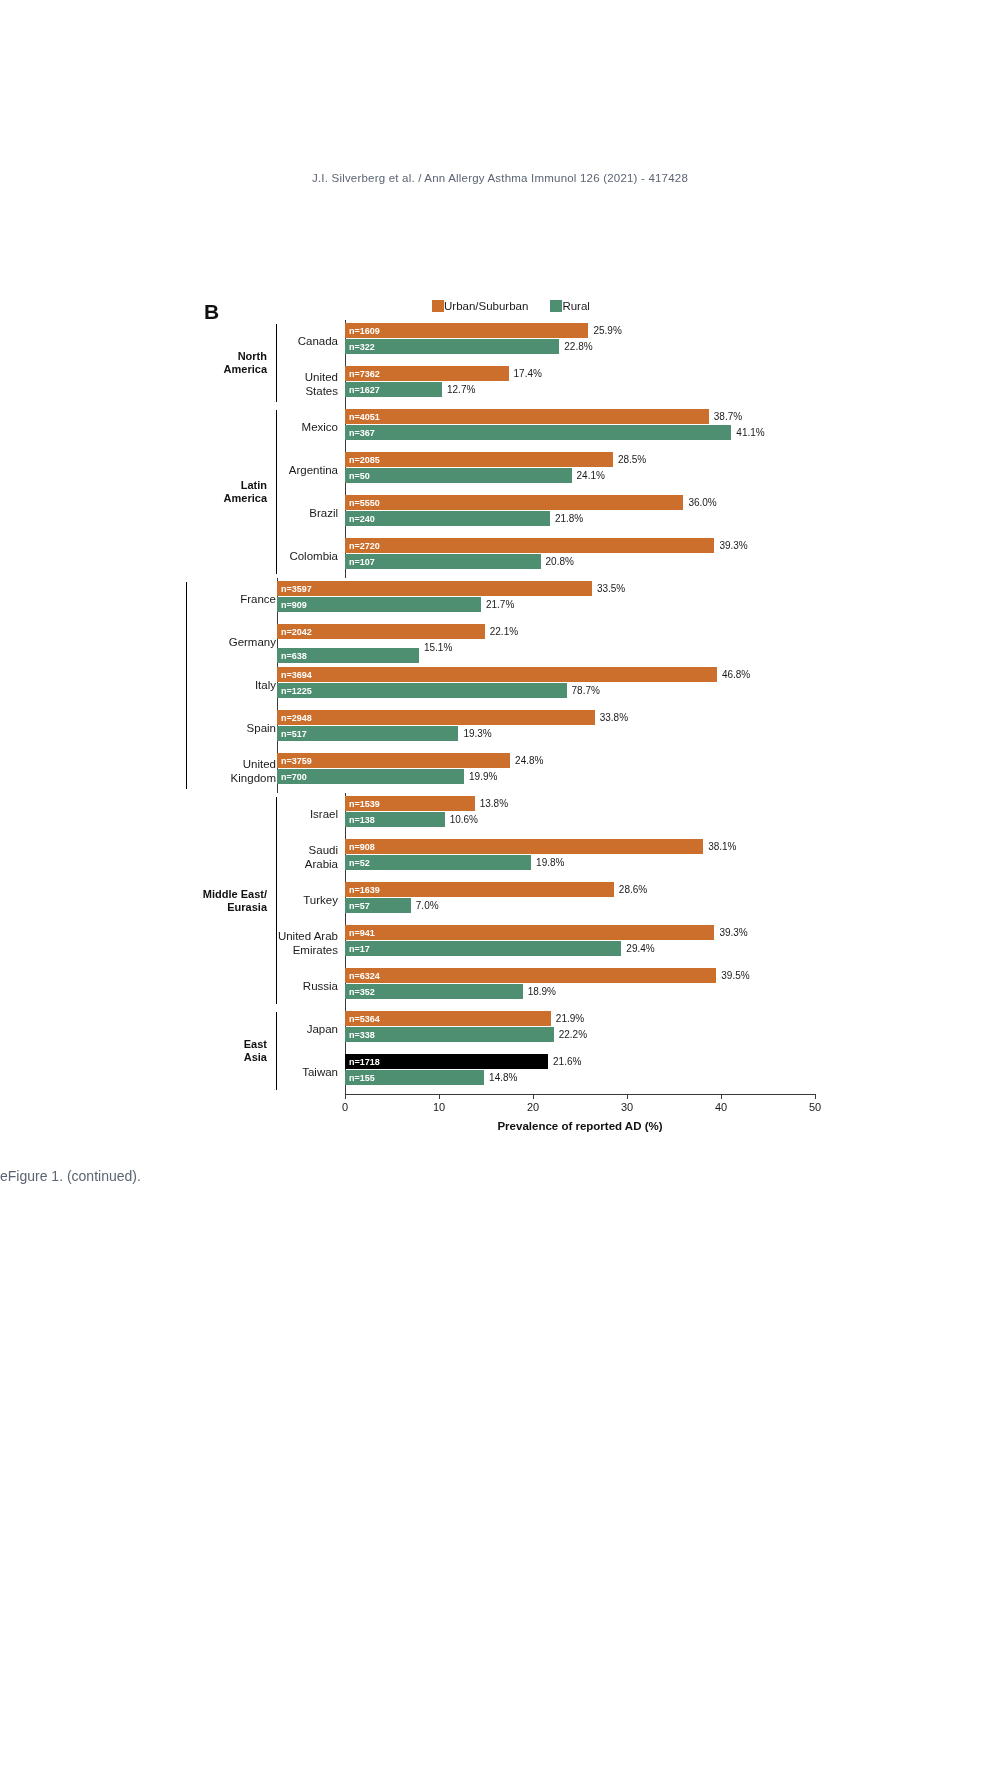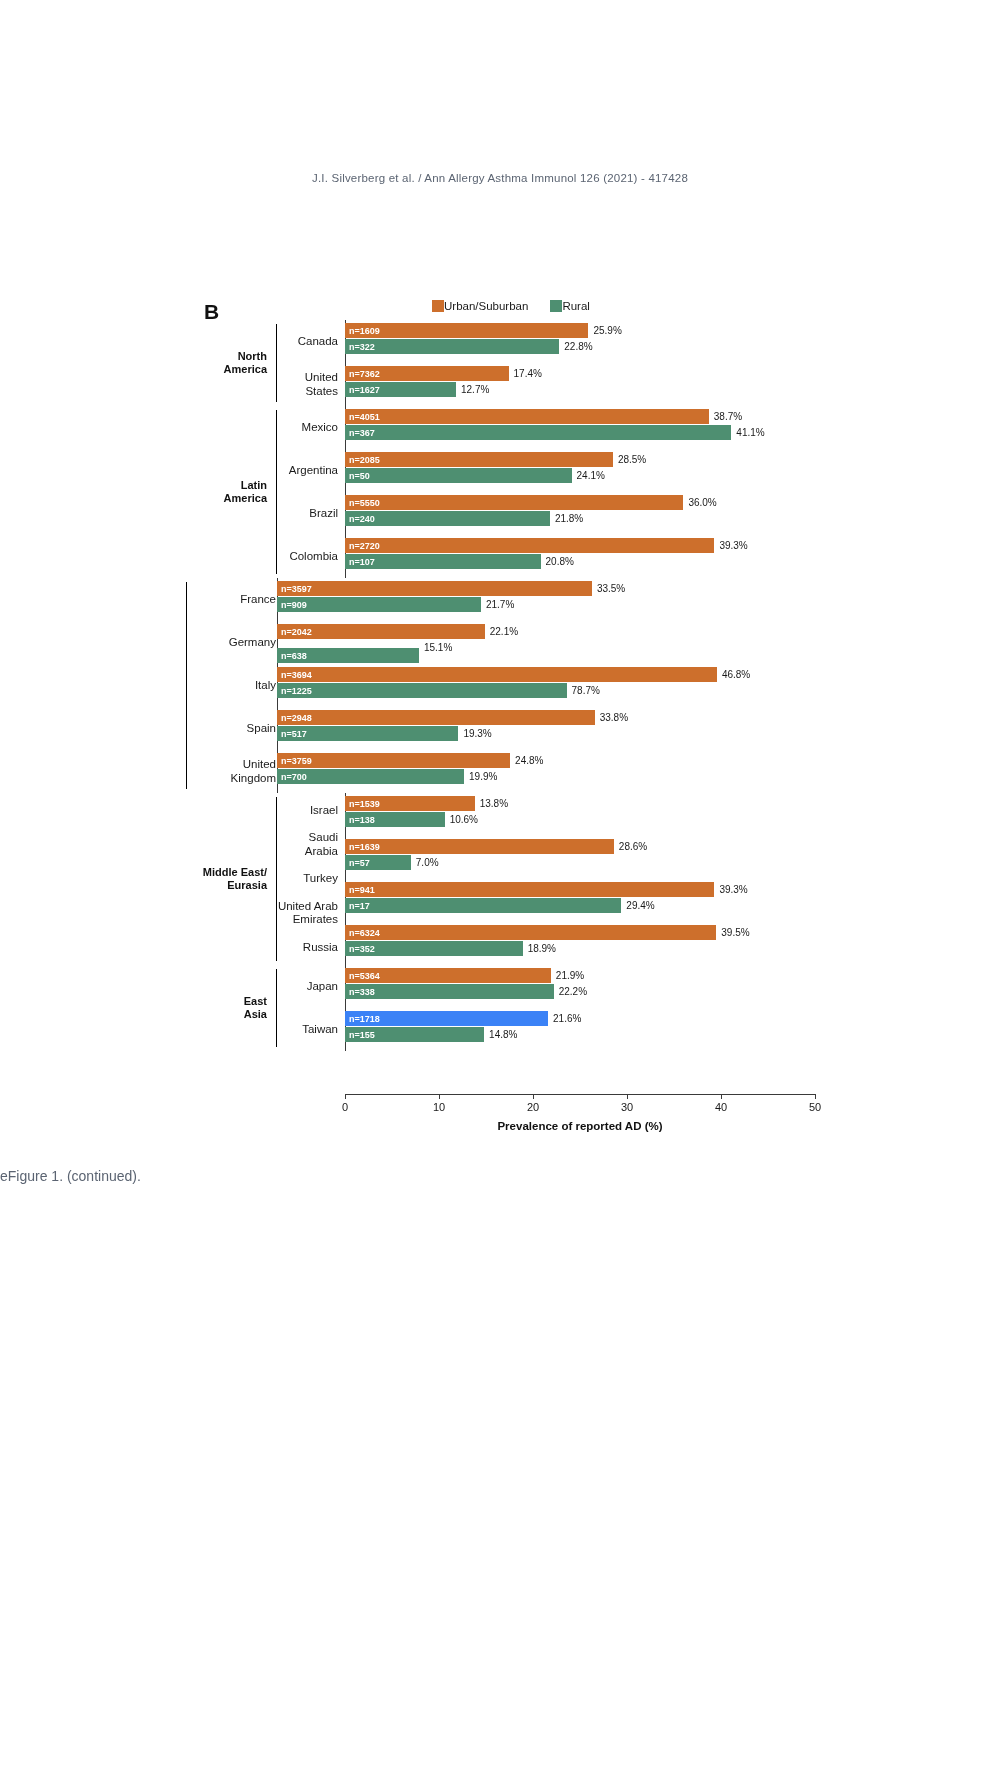--- a/index.html
+++ b/index.html
@@ -221,21 +221,21 @@
               </div>
             </div>
             <div class="pair">
               <div class="bar-row">
                 <div class="bar" style="width: 163.56px; background: rgb(205, 111, 44);">
                   <span class="bar-n">n=7362</span>
                 </div>
                 <span class="bar-pct">17.4%</span>
               </div>
               <div class="bar-row">
-                <div class="bar" style="width: 111px; background: rgb(78, 143, 113); padding-left: 41px;">
+                <div class="bar" style="width: 97px; background: rgb(78, 143, 113); padding-left: 41px;">
                   <span class="bar-n">n=1627</span>
                 </div>
                 <span class="bar-pct">12.7%</span>
               </div>
             </div>
           </div>
         </div>
         <div class="region-row">
           <div class="region-label">Latin
 America</div>
@@ -413,20 +413,34 @@
               </div>
               <div class="bar-row">
                 <div class="bar" style="width: 99.64px; background: rgb(78, 143, 113);">
                   <span class="bar-n">n=138</span>
                 </div>
                 <span class="bar-pct">10.6%</span>
               </div>
             </div>
             <div class="pair">
               <div class="bar-row">
+                <div class="bar" style="width: 358.14px; background: rgb(205, 111, 44);">
+                  <span class="bar-n">n=908</span>
+                </div>
+                <span class="bar-pct">38.1%</span>
+              </div>
+              <div class="bar-row">
+                <div class="bar" style="width: 186.12px; background: rgb(78, 143, 113);">
+                  <span class="bar-n">n=52</span>
+                </div>
+                <span class="bar-pct">19.8%</span>
+              </div>
+            </div>
+            <div class="pair">
+              <div class="bar-row">
                 <div class="bar" style="width: 268.84px; background: rgb(205, 111, 44);">
                   <span class="bar-n">n=1639</span>
                 </div>
                 <span class="bar-pct">28.6%</span>
               </div>
               <div class="bar-row">
                 <div class="bar" style="width: 65.8px; background: rgb(78, 143, 113);">
                   <span class="bar-n">n=57</span>
                 </div>
                 <span class="bar-pct">7.0%</span>
@@ -481,21 +495,21 @@
               </div>
               <div class="bar-row">
                 <div class="bar" style="width: 208.68px; background: rgb(78, 143, 113);">
                   <span class="bar-n">n=338</span>
                 </div>
                 <span class="bar-pct">22.2%</span>
               </div>
             </div>
             <div class="pair">
               <div class="bar-row">
-                <div class="bar" style="width: 203.04px; background: #3b82f6;">
+                <div class="bar" style="width: 203.04px; background: #000000;">
                   <span class="bar-n">n=1718</span>
                 </div>
                 <span class="bar-pct">21.6%</span>
               </div>
               <div class="bar-row">
                 <div class="bar" style="width: 139.12px; background: rgb(78, 143, 113);">
                   <span class="bar-n">n=155</span>
                 </div>
                 <span class="bar-pct">14.8%</span>
               </div>

